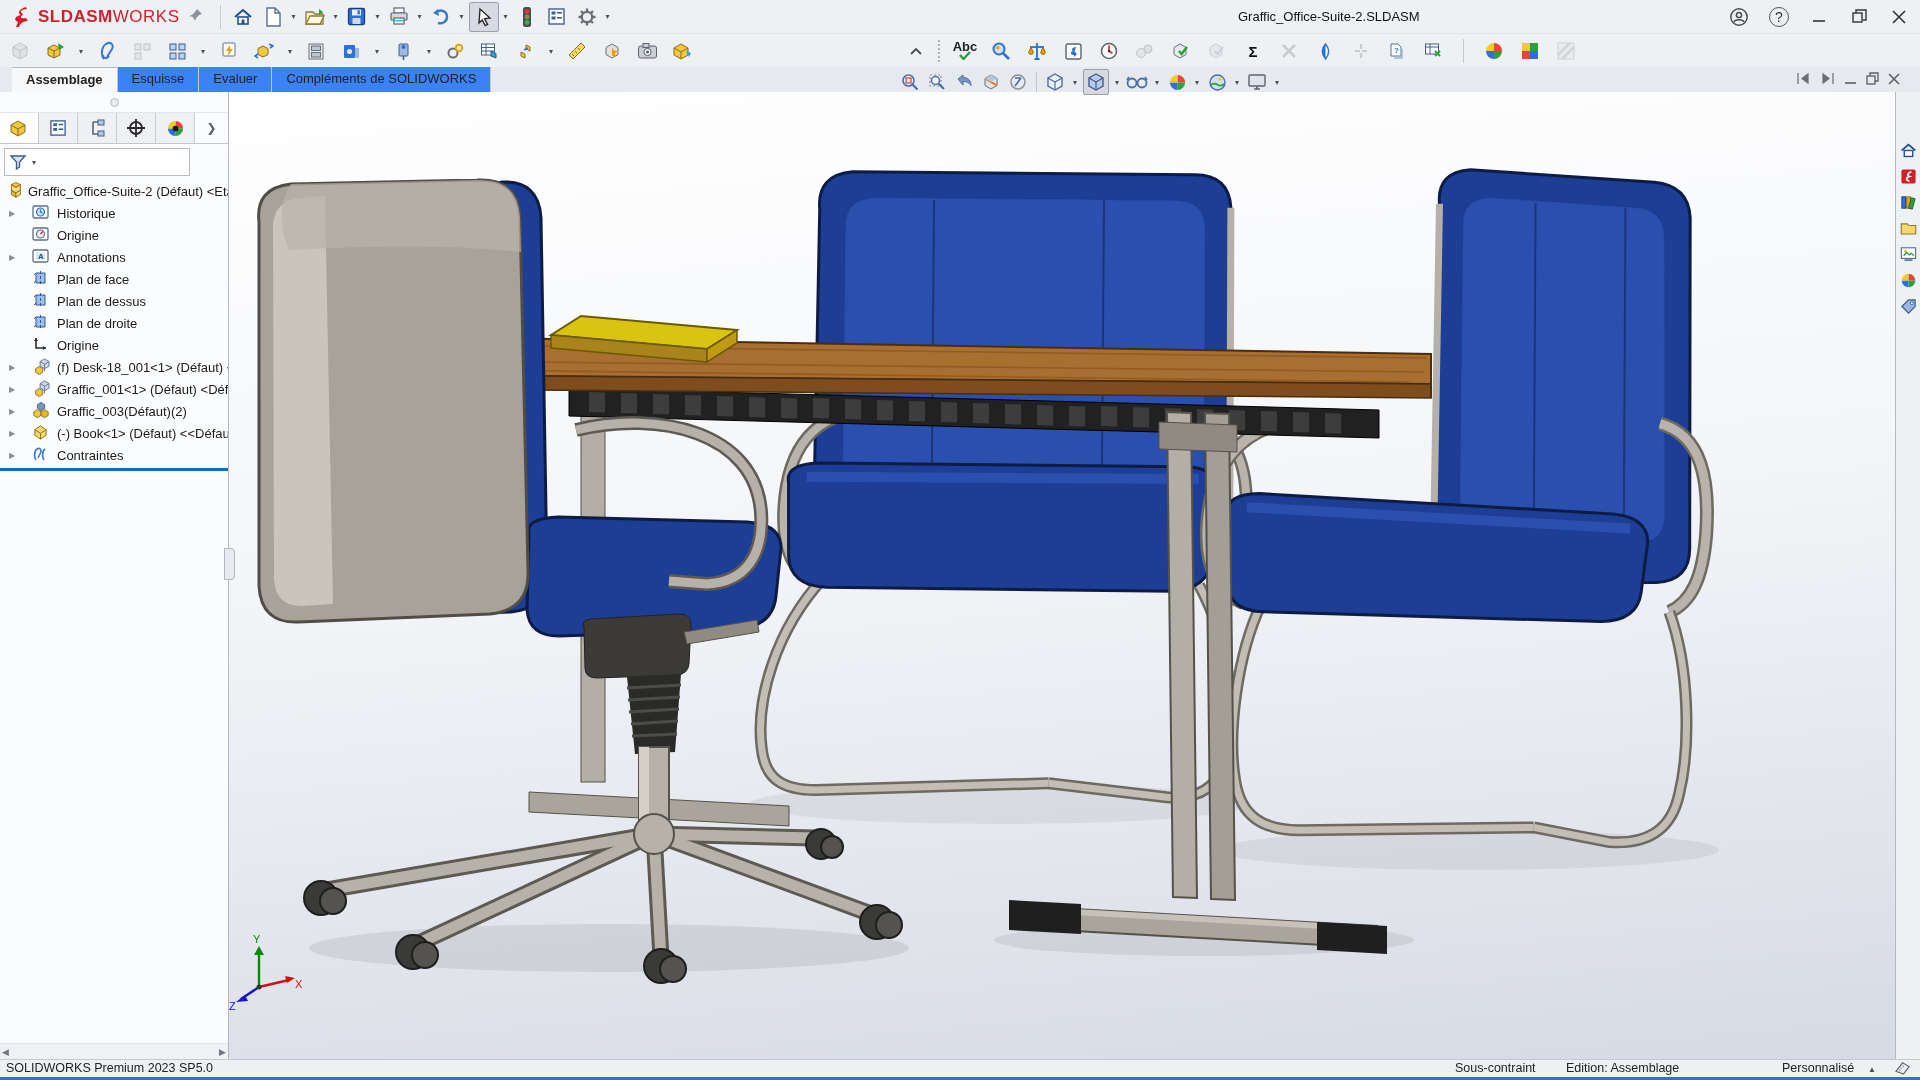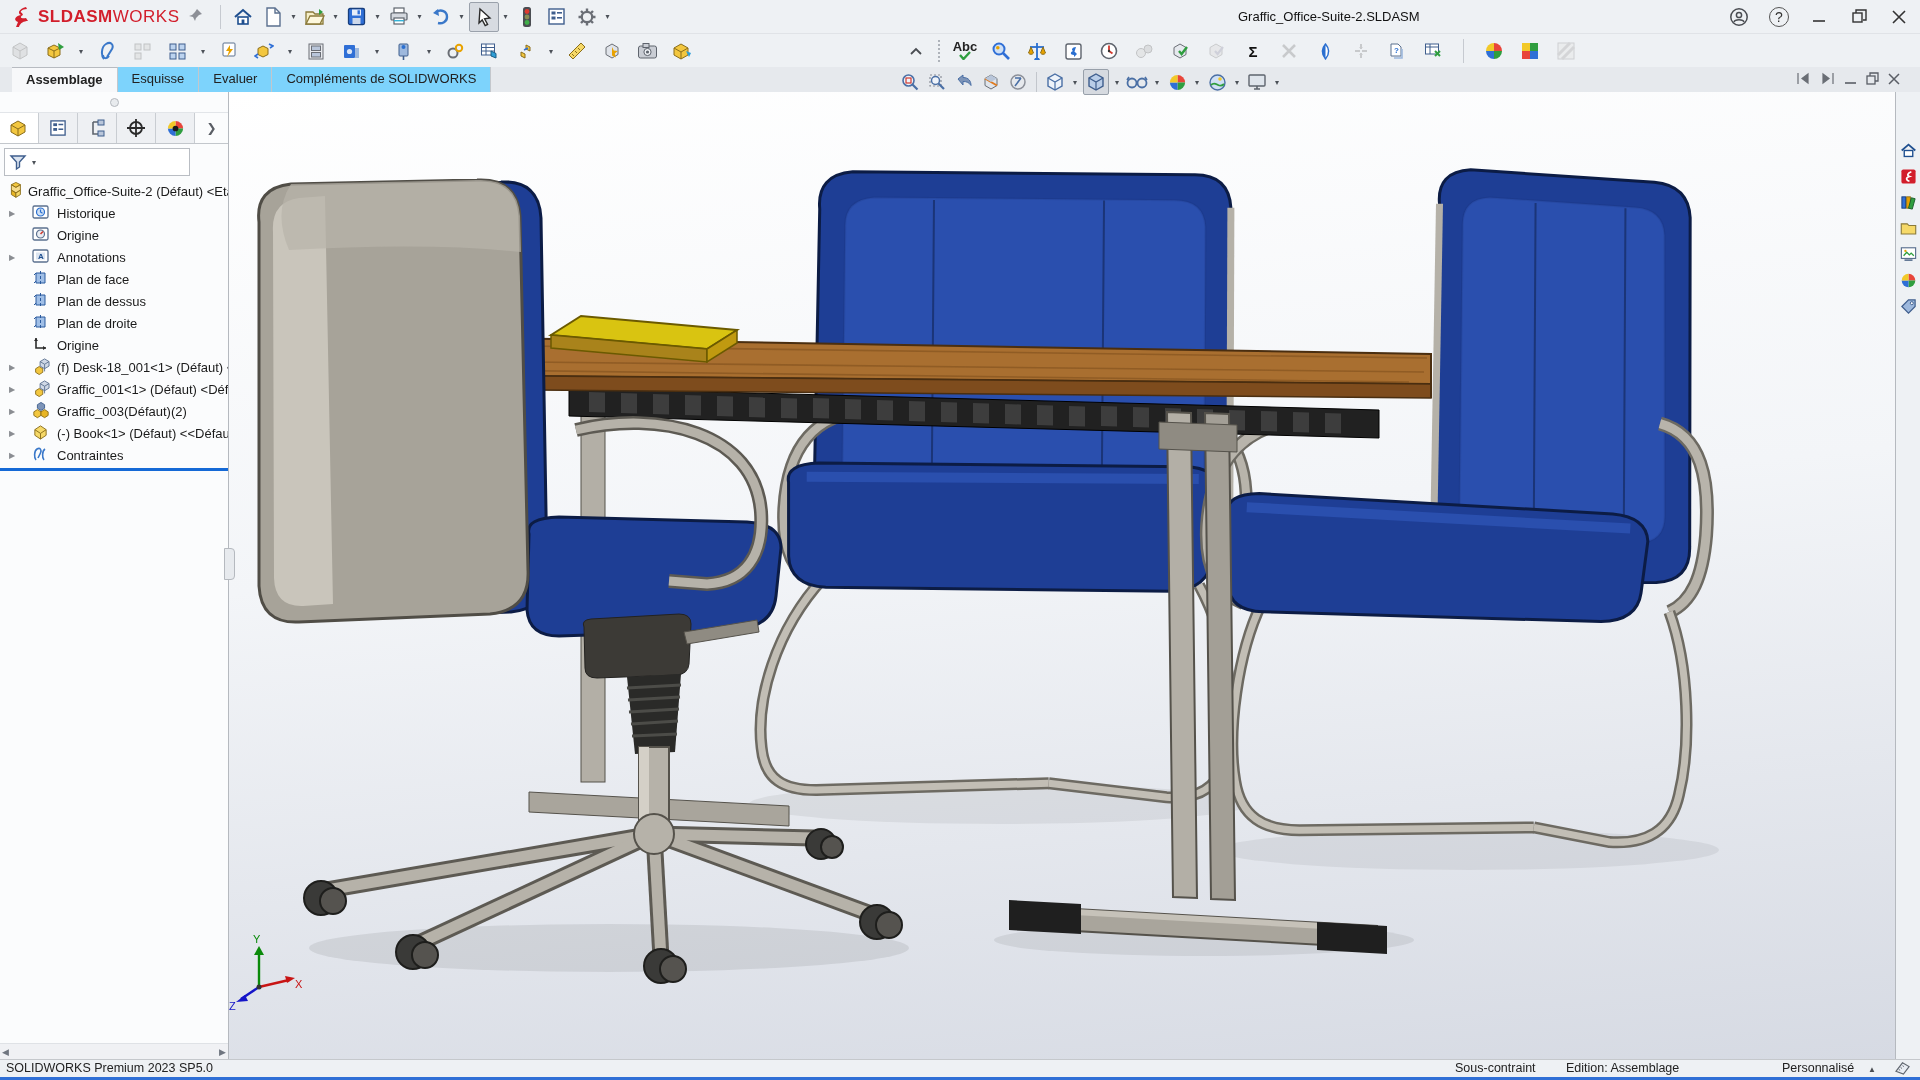--- a/index.html
+++ b/index.html
@@ -24,21 +24,21 @@
   .winbtn{width:30px;height:26px;display:flex;align-items:center;justify-content:center;border-radius:2px;}
   
   .toolbar2{position:absolute;left:0;top:33px;right:0;height:34px;background:#eef1f4;border-top:1px solid #e0e3e7;}
   .t2left{position:absolute;left:6px;top:3px;display:flex;align-items:center;gap:7px;}
   .t2right{position:absolute;left:902px;top:3px;display:flex;align-items:center;gap:8px;}
   .dotsep{width:3px;height:22px;border-left:2px dotted #aeb3ba;}
   .endline{position:absolute;left:1452px;top:37px;width:1px;height:26px;background:#c0c4ca;}
   
   .tabsrow{position:absolute;left:0;top:67px;right:0;height:25px;background:#e6e9ed;border-bottom:1px solid #b7bbc1;padding-left:12px;}
   .tabs{display:flex;height:100%;}
-  .tab{font-size:13px;padding:0 14px;line-height:24px;border-right:1px solid #c3c7cc;background:#7dd3fc;color:#222;cursor:default;}
+  .tab{font-size:13px;padding:0 14px;line-height:24px;border-right:1px solid #c3c7cc;background:#3b82f6;color:#222;cursor:default;}
   .tab.active{background:#f7f8fa;font-weight:bold;border-top:1px solid #b7bbc1;}
   
   .headsup{position:absolute;left:898px;top:69px;display:flex;align-items:center;gap:3px;z-index:6;}
   .hu{width:24px;height:24px;display:flex;align-items:center;justify-content:center;border-radius:2px;}
   .hu.pressed{background:#d6dae0;border:1px solid #98a0aa;}
   .husep{width:1px;height:20px;background:#c2c6cc;margin:0 3px;}
   .docbtns{position:absolute;right:20px;top:71px;display:flex;align-items:center;gap:9px;z-index:6;}
   
   .panel{position:absolute;left:0;top:92px;width:228px;bottom:20px;background:#fbfcfd;border-right:1px solid #b5b9bf;overflow:hidden;}
   .panel-handle{height:20px;border-bottom:1px solid #e2e5e9;display:flex;align-items:center;justify-content:center;}

